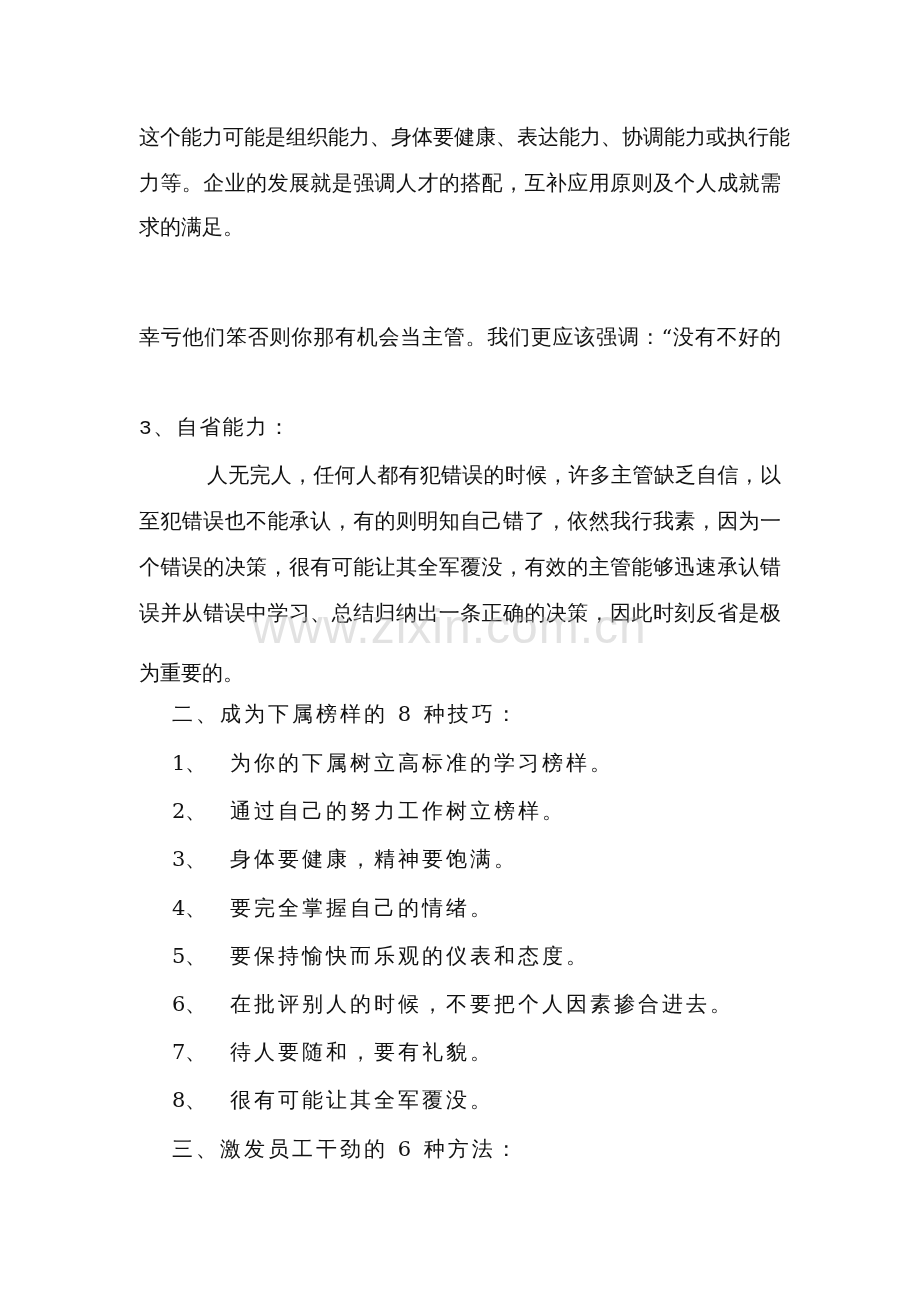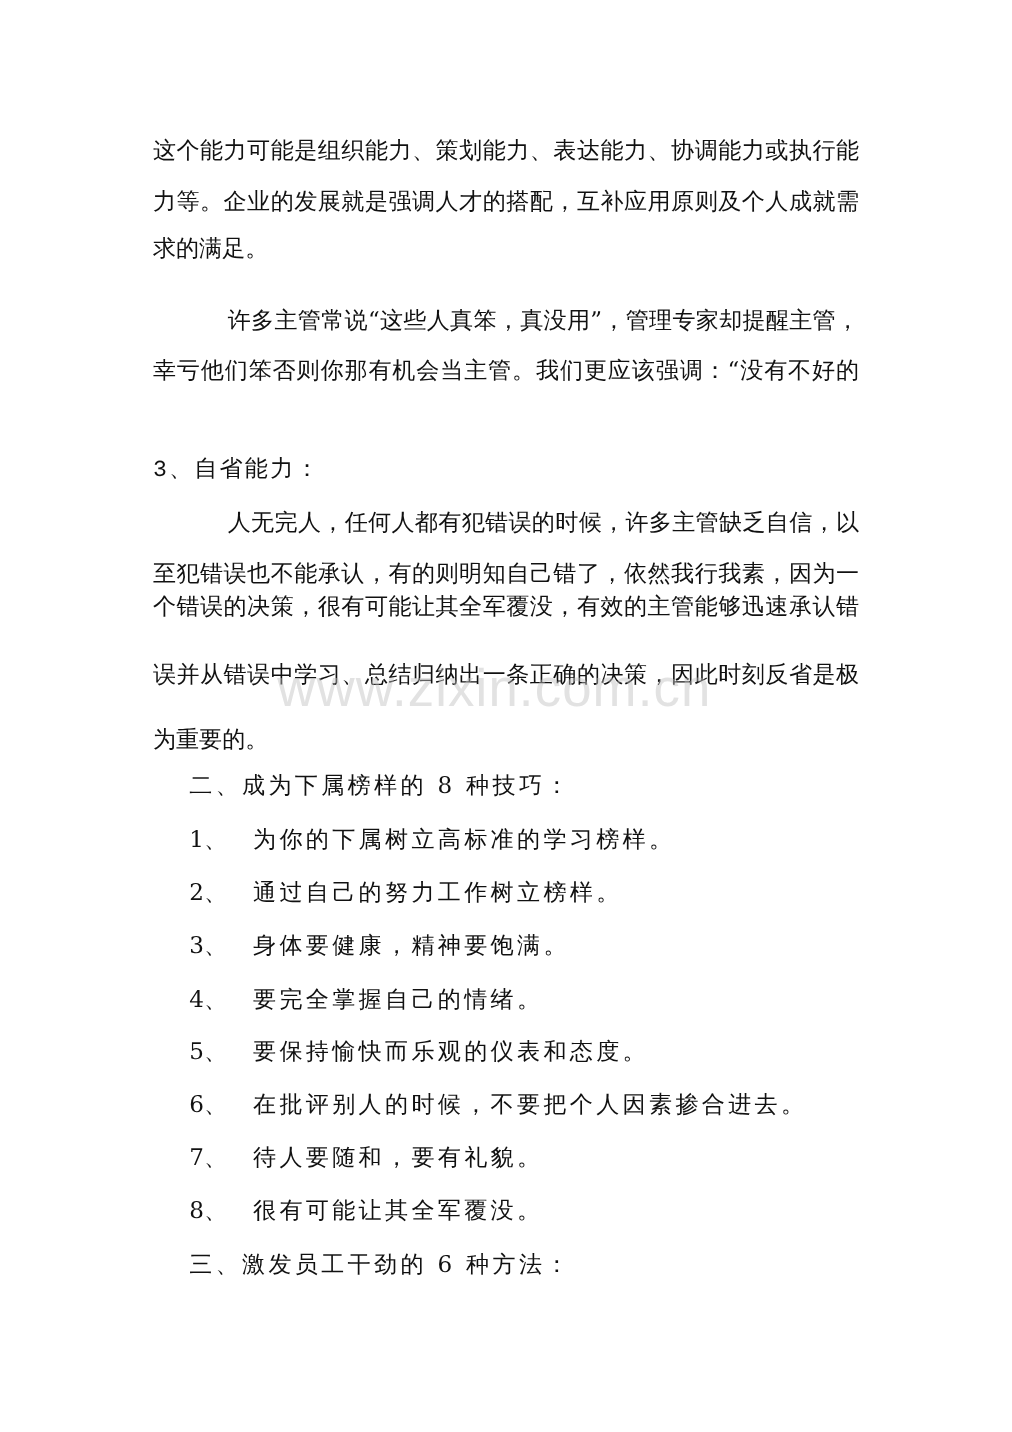--- a/index.html
+++ b/index.html
@@ -39,32 +39,31 @@
     letter-spacing: 1px;
     pointer-events: none;
     white-space: nowrap;
   }
 </style>
 </head>
 <body>
 
 <div class="page">
 
-  <div class="line" style="top:122px">这个能力可能是组织能力、策划能力、表达能力、协调能力或执行能</div>
+  <div class="line" style="top:122px">这个能力可能是组织能力、身体要健康、表达能力、协调能力或执行能</div>
   <div class="line" style="top:168px">力等。企业的发展就是强调人才的搭配，互补应用原则及个人成就需</div>
   <div class="line short" style="top:214px; letter-spacing:0px">求的满足。</div>
 
-  <div class="line indent" style="top:276px">许多主管常说“这些人真笨，真没用”，管理专家却提醒主管，</div>
   <div class="line" style="top:322px">幸亏他们笨否则你那有机会当主管。我们更应该强调：“没有不好的</div>
 
   <div class="line short" style="top:414px; letter-spacing:2px">3、自省能力：</div>
 
   <div class="line indent" style="top:460px">人无完人，任何人都有犯错误的时候，许多主管缺乏自信，以</div>
   <div class="line" style="top:506px">至犯错误也不能承认，有的则明知自己错了，依然我行我素，因为一</div>
-  <div class="line" style="top:536px">个错误的决策，很有可能让其全军覆没，有效的主管能够迅速承认错</div>
+  <div class="line" style="top:552px">个错误的决策，很有可能让其全军覆没，有效的主管能够迅速承认错</div>
   <div class="line" style="top:598px">误并从错误中学习、总结归纳出一条正确的决策，因此时刻反省是极</div>
   <div class="line short" style="top:660px; letter-spacing:0px">为重要的。</div>
 
   <div class="list-item heading" style="top:699px">二、成为下属榜样的 8 种技巧：</div>
 
   <div class="list-item" style="top:748px">
     <span class="list-num">1、</span>
     <span class="list-text">为你的下属树立高标准的学习榜样。</span>
   </div>
   <div class="list-item" style="top:796px">

